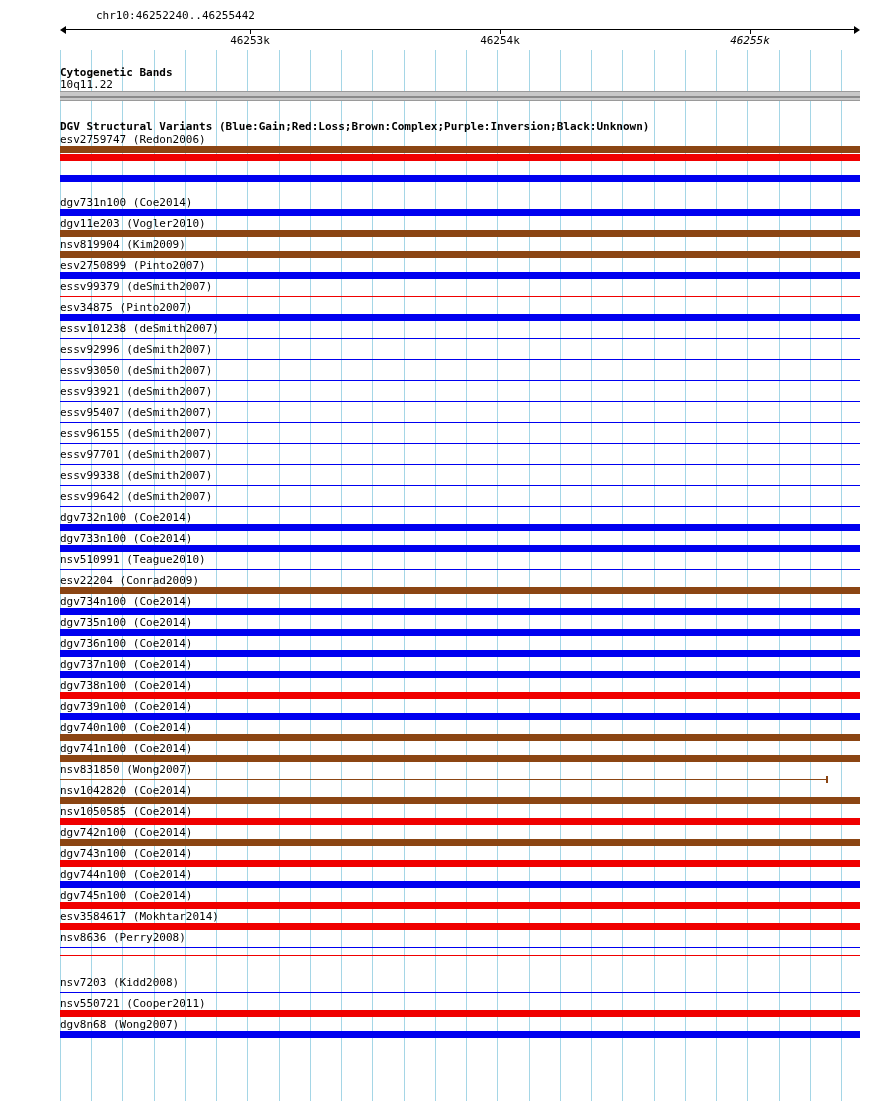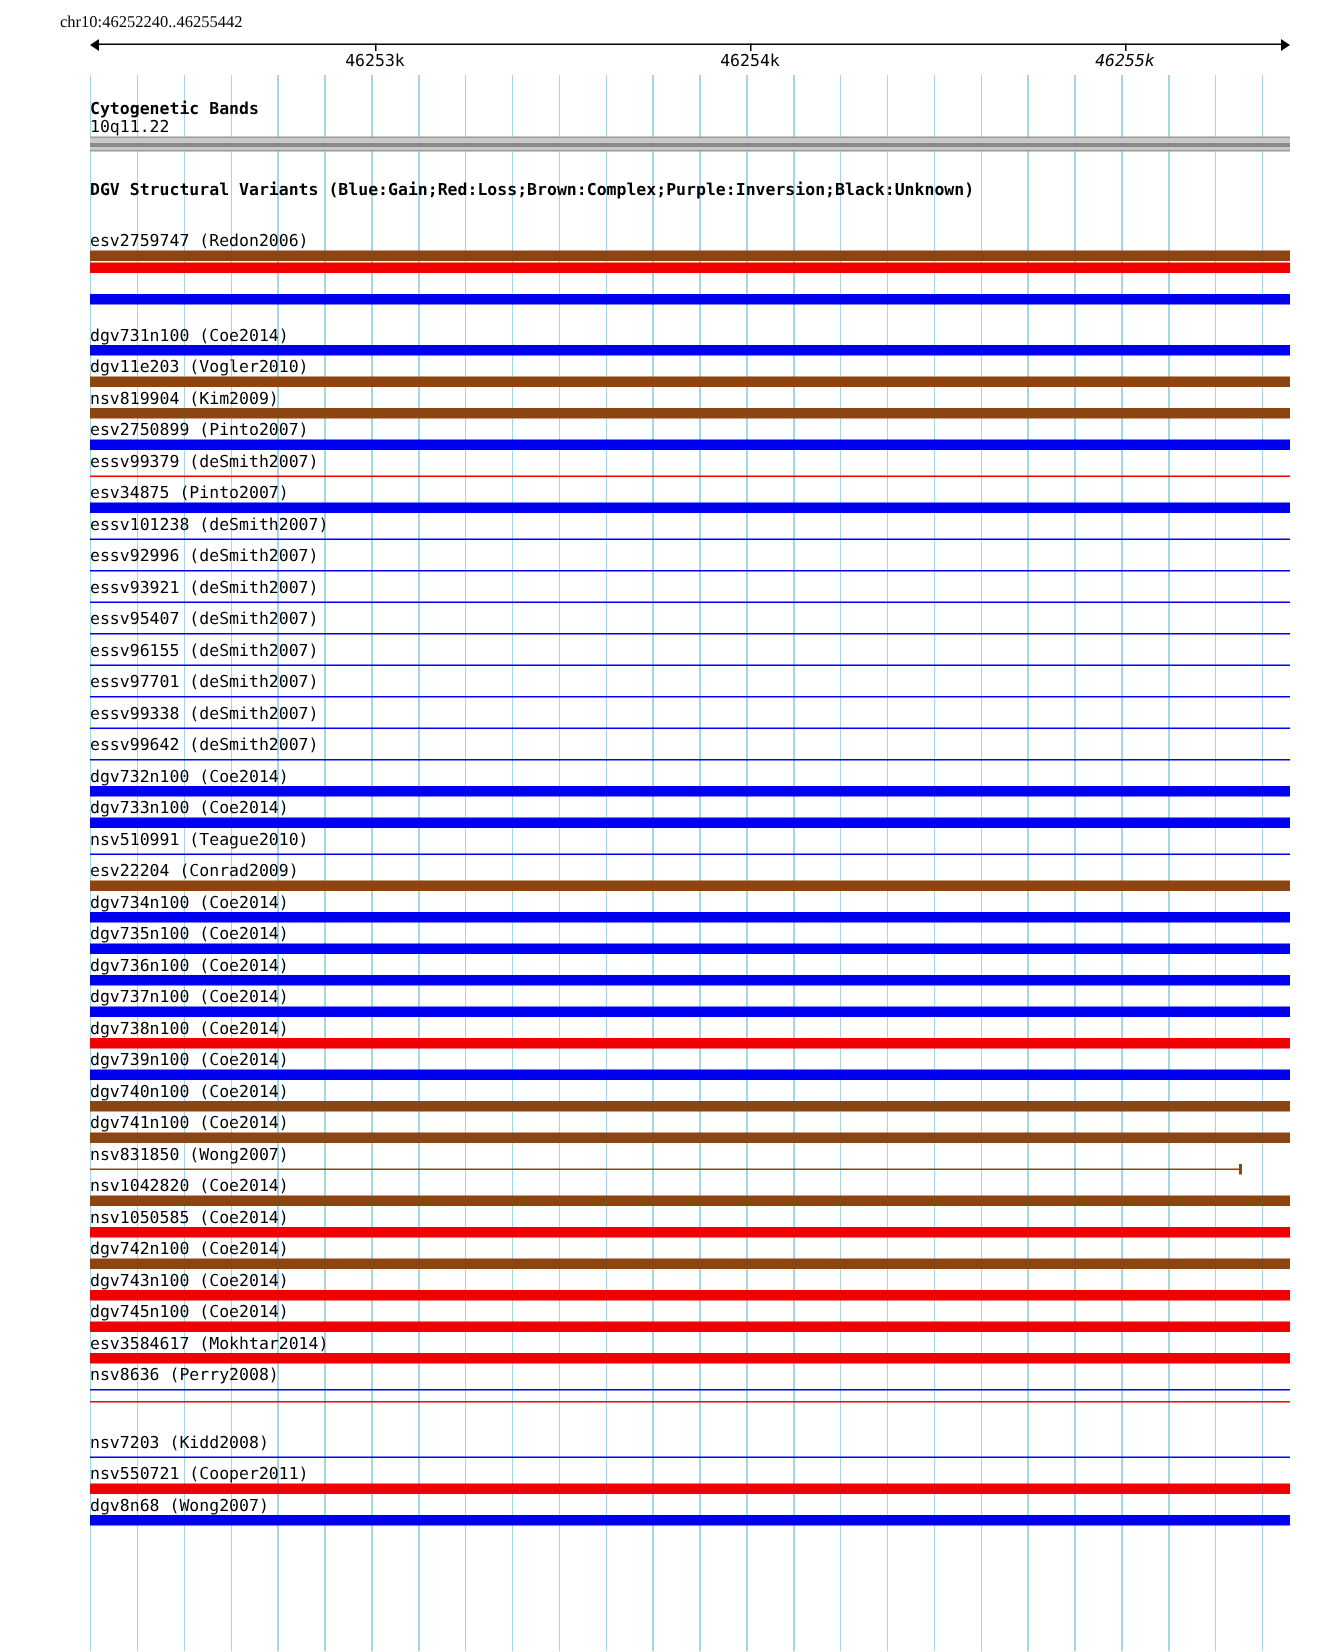--- a/index.html
+++ b/index.html
@@ -10,21 +10,21 @@
   }
   .grid-layer {
     position:absolute; left:60px; top:50px; width:801px; height:1051px;
     background-image: repeating-linear-gradient(to right,
       var(--grid,#a5d6e6) 0px, var(--grid,#a5d6e6) 1px,
       transparent 1px, transparent 31.25px);
     pointer-events:none;
   }
   .content { position:relative; z-index:1; }
 
-  .pos-line { margin:9px 0 0 40px; height:13px; line-height:13px; white-space:pre;font-family:Liberation Serif, serif; }
+  .pos-line { margin:9px 0 0 96px; height:13px; line-height:13px; white-space:pre; }
 
   .ruler { position:relative; margin:3px 0 0 60px; width:800px; height:9px; }
   .ruler-line { position:absolute; left:5px; right:5px; top:4px; height:1px; background:#000; }
   .arrow { position:absolute; width:0; height:0; border-top:4px solid transparent; border-bottom:4px solid transparent; top:1px; }
   .arrow.left  { left:0;  border-right:6px solid #000; }
   .arrow.right { right:0; border-left:6px solid #000; }
   .rtick { position:absolute; top:4px; width:1px; height:5px; background:#000; }
 
   .tick-labels { position:relative; margin-left:60px; width:800px; height:13px; }
   .tick-label { position:absolute; transform:translateX(-50%); line-height:13px; top:0; }
@@ -33,21 +33,21 @@
   .band-label { margin-left:60px; height:12px; line-height:12px; }
   .band-bar {
     margin-left:60px; width:800px; height:10px; box-sizing:border-box;
     border-top:1px solid #9a9a9a; border-bottom:1px solid #9a9a9a;
     background:linear-gradient(to bottom,
       var(--band,#c8c8c8) 0 45%,
       var(--bandStripe,#8a8a8a) 45% 72%,
       var(--band,#c8c8c8) 72% 100%);
   }
 
-  .variants { margin-left:60px; width:800px;margin-top:21px; }
+  .variants { margin-left:60px; width:800px; }
   .variant-row { height:21px; }
   .v-label { height:13px; line-height:13px; white-space:pre; cursor:pointer; }
   .v-slot { position:relative; height:8px; }
   .v-bar { position:relative; cursor:pointer; }
   .v-bar.bar  { height:7px; }
   .v-bar.thin { height:1px; margin-top:3px; }
   .v-tick { position:absolute; right:0; top:-3px; width:2px; height:7px; }
 </style>
 </head>
 <body>
@@ -142,20 +142,26 @@
           <div class="v-bar thin" style="background: rgb(0, 0, 240); width: 100%;"></div>
         </div>
       </div>
       <div class="variant-row">
         <div class="v-label">essv92996 (deSmith2007)</div>
         <div class="v-slot">
           <div class="v-bar thin" style="background: rgb(0, 0, 240); width: 100%;"></div>
         </div>
       </div>
       <div class="variant-row">
+        <div class="v-label">essv93050 (deSmith2007)</div>
+        <div class="v-slot">
+          <div class="v-bar thin" style="background: rgb(0, 0, 240); width: 100%;"></div>
+        </div>
+      </div>
+      <div class="variant-row">
         <div class="v-label">essv93921 (deSmith2007)</div>
         <div class="v-slot">
           <div class="v-bar thin" style="background: rgb(0, 0, 240); width: 100%;"></div>
         </div>
       </div>
       <div class="variant-row">
         <div class="v-label">essv95407 (deSmith2007)</div>
         <div class="v-slot">
           <div class="v-bar thin" style="background: rgb(0, 0, 240); width: 100%;"></div>
         </div>
@@ -282,20 +288,26 @@
           <div class="v-bar bar" style="background: rgb(139, 69, 19); width: 100%;"></div>
         </div>
       </div>
       <div class="variant-row">
         <div class="v-label">dgv743n100 (Coe2014)</div>
         <div class="v-slot">
           <div class="v-bar bar" style="background: rgb(240, 0, 0); width: 100%;"></div>
         </div>
       </div>
       <div class="variant-row">
+        <div class="v-label">dgv744n100 (Coe2014)</div>
+        <div class="v-slot">
+          <div class="v-bar bar" style="background: rgb(0, 0, 240); width: 100%;"></div>
+        </div>
+      </div>
+      <div class="variant-row">
         <div class="v-label">dgv745n100 (Coe2014)</div>
         <div class="v-slot">
           <div class="v-bar bar" style="background: rgb(240, 0, 0); width: 100%;"></div>
         </div>
       </div>
       <div class="variant-row">
         <div class="v-label">esv3584617 (Mokhtar2014)</div>
         <div class="v-slot">
           <div class="v-bar bar" style="background: rgb(240, 0, 0); width: 100%;"></div>
         </div>

